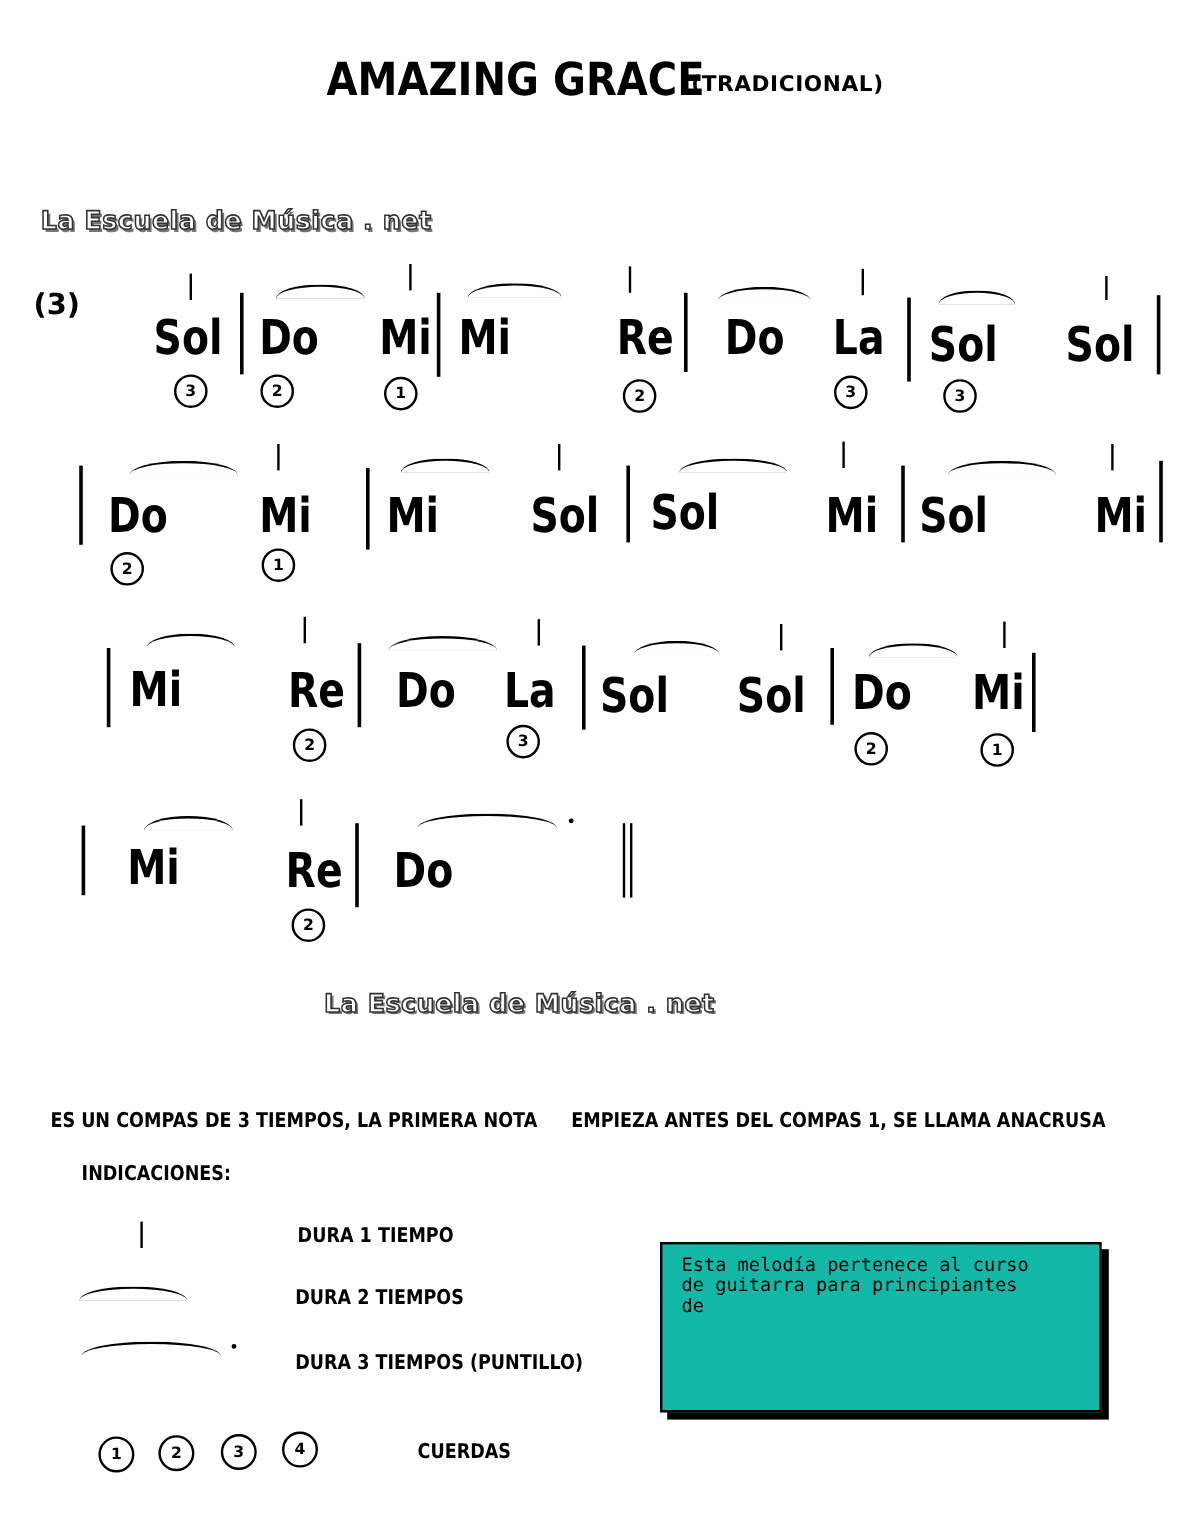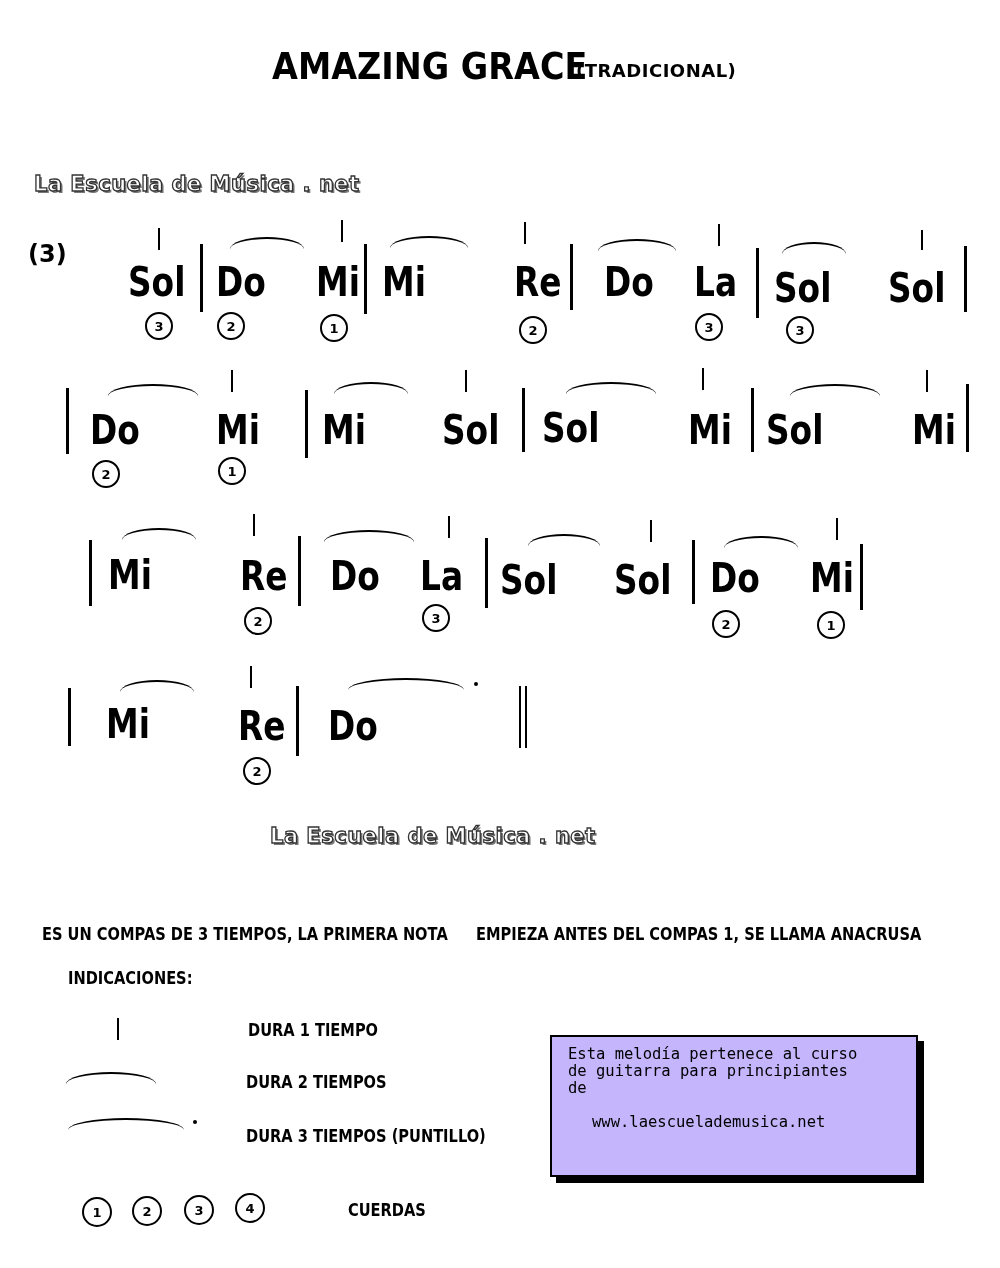--- a/index.html
+++ b/index.html
@@ -16,21 +16,21 @@
           transform: scaleX(0.82); transform-origin: left top; white-space: nowrap; }
   .bar { width: 3px; background: #000; }
   .tick { width: 2px; background: #000; }
   .arc { border-top: 2px solid #000; border-radius: 50% 50% 0 0 / 12px 12px 0 0; height: 10px; }
   .dot { width: 4px; height: 4px; border-radius: 50%; background: #000; }
   .circle { width: 28px; height: 28px; border: 2px solid #000; border-radius: 50%;
             box-sizing: border-box; text-align: center; line-height: 25px; font-size: 13px; font-weight: 700; }
   .hand { font-family: "DejaVu Sans", sans-serif; font-weight: 900; font-size: 17px; white-space: nowrap;
           transform: scaleX(0.86); transform-origin: left top; }
   .infobox { left: 550px; top: 1035px; width: 368px; height: 142px; border: 2px solid #000;
-             box-shadow: 6px 6px 0 #000; background: #c4b5fd; box-sizing: border-box;
+             box-shadow: 6px 6px 0 #000; background: #14b8a6; box-sizing: border-box;
              font-family: "DejaVu Sans Mono", monospace; font-size: 15.5px; line-height: 17px; padding: 9px 10px 0 16px; }
   .infobox .p1 { white-space: pre-line; }
   .infobox .p2 { margin-top: 17px; padding-left: 24px; }
   .infobox .p3 { margin-top: 17px; padding-left: 6px; }
   .double-bar { width: 8px; height: 62px; border-left: 2px solid #000; border-right: 2px solid #000; box-sizing: border-box; }
 </style>
 </head>
 <body>
 
 <div class="abs title">AMAZING GRACE</div>
@@ -173,14 +173,13 @@
   <div class="abs circle" style="left:132px; top:1196px; width:30px; height:30px; line-height:27px;">2</div>
   <div class="abs circle" style="left:184px; top:1195px; width:30px; height:30px; line-height:27px;">3</div>
   <div class="abs circle" style="left:235px; top:1193px; width:30px; height:30px; line-height:27px;">4</div>
   <div class="abs hand" style="left:348px; top:1200px;">CUERDAS</div>
 </div>
 
 <div class="abs infobox">
   <div class="p1">Esta melodía pertenece al curso
 de guitarra para principiantes
 de</div>
-  <div class="p2">www.laescuelademusica.net</div>
 </div>
 
 </body></html>

